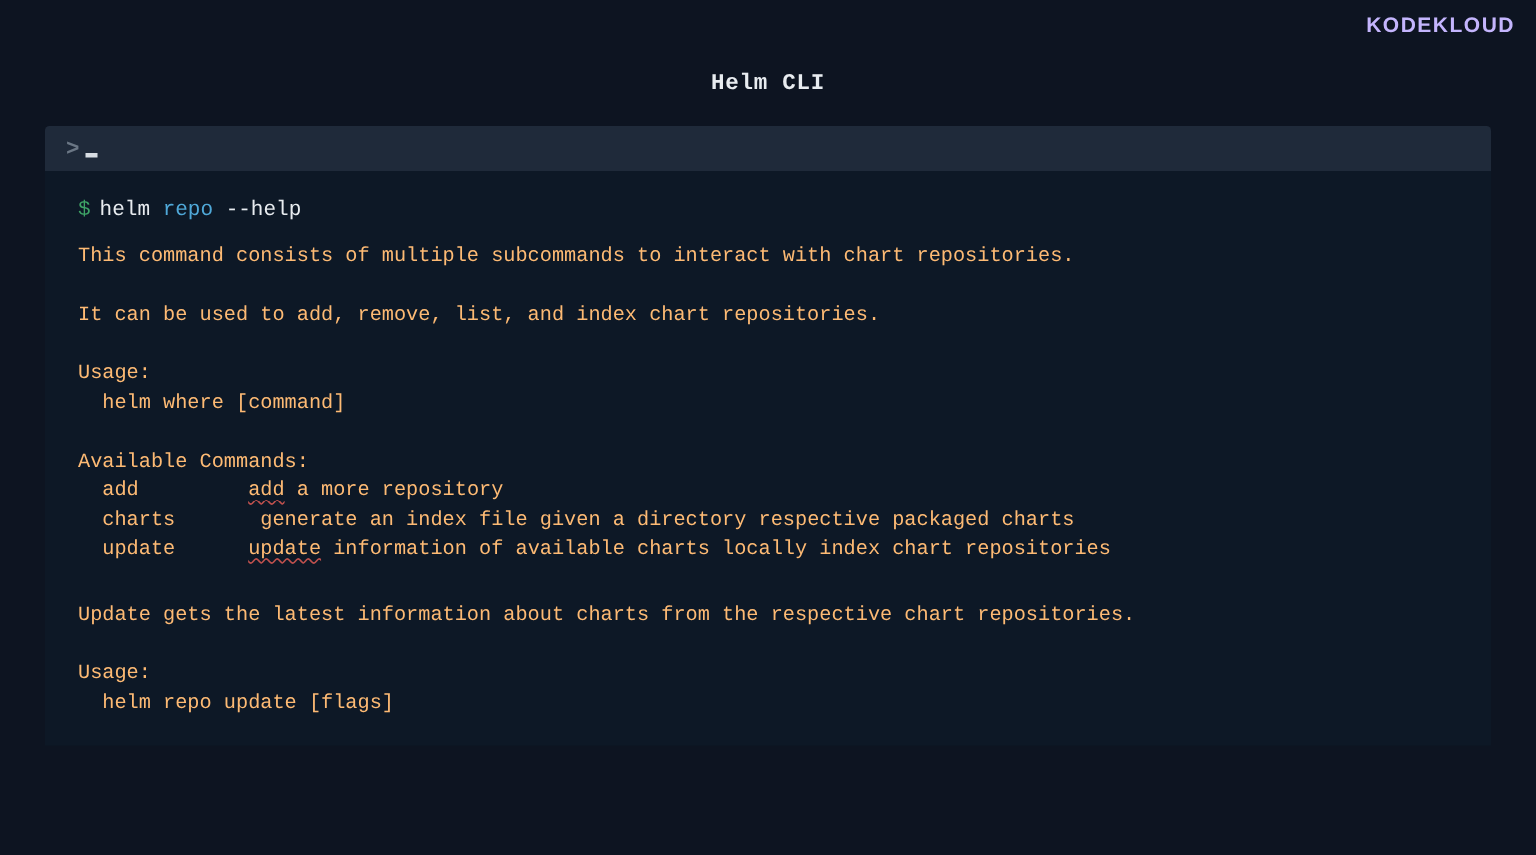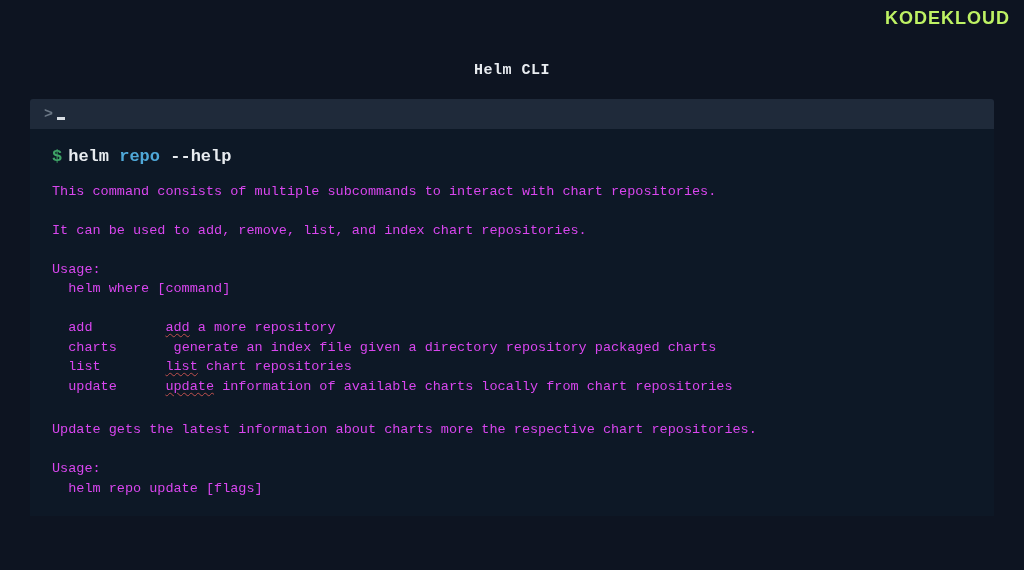--- a/index.html
+++ b/index.html
@@ -15,31 +15,31 @@
       height: 570px;
       overflow: hidden;
       position: relative;
     }
     .logo {
       position: absolute;
       top: 8px;
       right: 14px;
       font-family: Arial, sans-serif;
       font-weight: bold;
-      font-size: 18px;
+      font-size: 14px;
       letter-spacing: 1px;
-      color: #bef264;
+      color: #c4b5fd;
       text-align: right;
     }
     .logo .k-bold {
       font-weight: 900;
     }
     .page-title {
       text-align: center;
-      padding-top: 62px;
+      padding-top: 47px;
       padding-bottom: 20px;
       font-size: 15px;
       font-weight: bold;
       color: #e8ecf0;
       letter-spacing: 0.5px;
     }
     .terminal-container {
       margin: 0 30px;
       position: relative;
     }
@@ -65,34 +65,34 @@
       position: relative;
       top: 4px;
     }
     .terminal-body {
       background: #0d1826;
       padding: 16px 22px;
       font-size: 13.5px;
       line-height: 1.45;
     }
     .cmd-line {
-      font-size: 17px;
-      font-weight: bold;
+      font-size: 14px;
+      font-weight: normal;
       margin-bottom: 14px;
       color: #e8ecf0;
     }
     .cmd-line .dollar {
       color: #3ea366;
       margin-right: 6px;
     }
     .cmd-line .subcommand {
       color: #4fa8d8;
     }
     .help-text {
-      color: #d946ef;
+      color: #fdba74;
       font-size: 13.5px;
       line-height: 1.15;
       white-space: pre;
       margin-bottom: 4px;
     }
     .help-text .highlight {
       text-decoration: underline;
       text-decoration-style: wavy;
       text-decoration-color: #c0504d;
       text-decoration-thickness: 1px;
@@ -122,27 +122,27 @@
       <span class="dollar">$</span><span>helm </span><span class="subcommand">repo</span><span> --help</span>
     </div>
 
     <div class="help-text">This command consists of multiple subcommands to interact with chart repositories.</div>
     <div class="help-text">&nbsp;</div>
     <div class="help-text">It can be used to add, remove, list, and index chart repositories.</div>
     <div class="help-text">&nbsp;</div>
     <div class="help-text">Usage:</div>
     <div class="help-text">  helm where [command]</div>
     <div class="help-text">&nbsp;</div>
+    <div class="help-text">Available Commands:</div>
     <div class="help-text"><span>  add         </span><span class="highlight">add</span><span> a more repository</span></div>
-    <div class="help-text"><span>  charts       </span><span>generate an index file given a directory repository packaged charts</span></div>
-    <div class="help-text"><span>  list        </span><span class="highlight">list</span><span> chart repositories</span></div>
-    <div class="help-text"><span>  update      </span><span class="highlight">update</span><span> information of available charts locally from chart repositories</span></div>
+    <div class="help-text"><span>  charts       </span><span>generate an index file given a directory respective packaged charts</span></div>
+    <div class="help-text"><span>  update      </span><span class="highlight">update</span><span> information of available charts locally index chart repositories</span></div>
 
     <div class="block2">
-      <div class="help-text">Update gets the latest information about charts more the respective chart repositories.</div>
+      <div class="help-text">Update gets the latest information about charts from the respective chart repositories.</div>
       <div class="help-text">&nbsp;</div>
       <div class="help-text">Usage:</div>
       <div class="help-text">  helm repo update [flags]</div>
 
     </div>
 
   </div>
 </div>
 
 </body></html>

